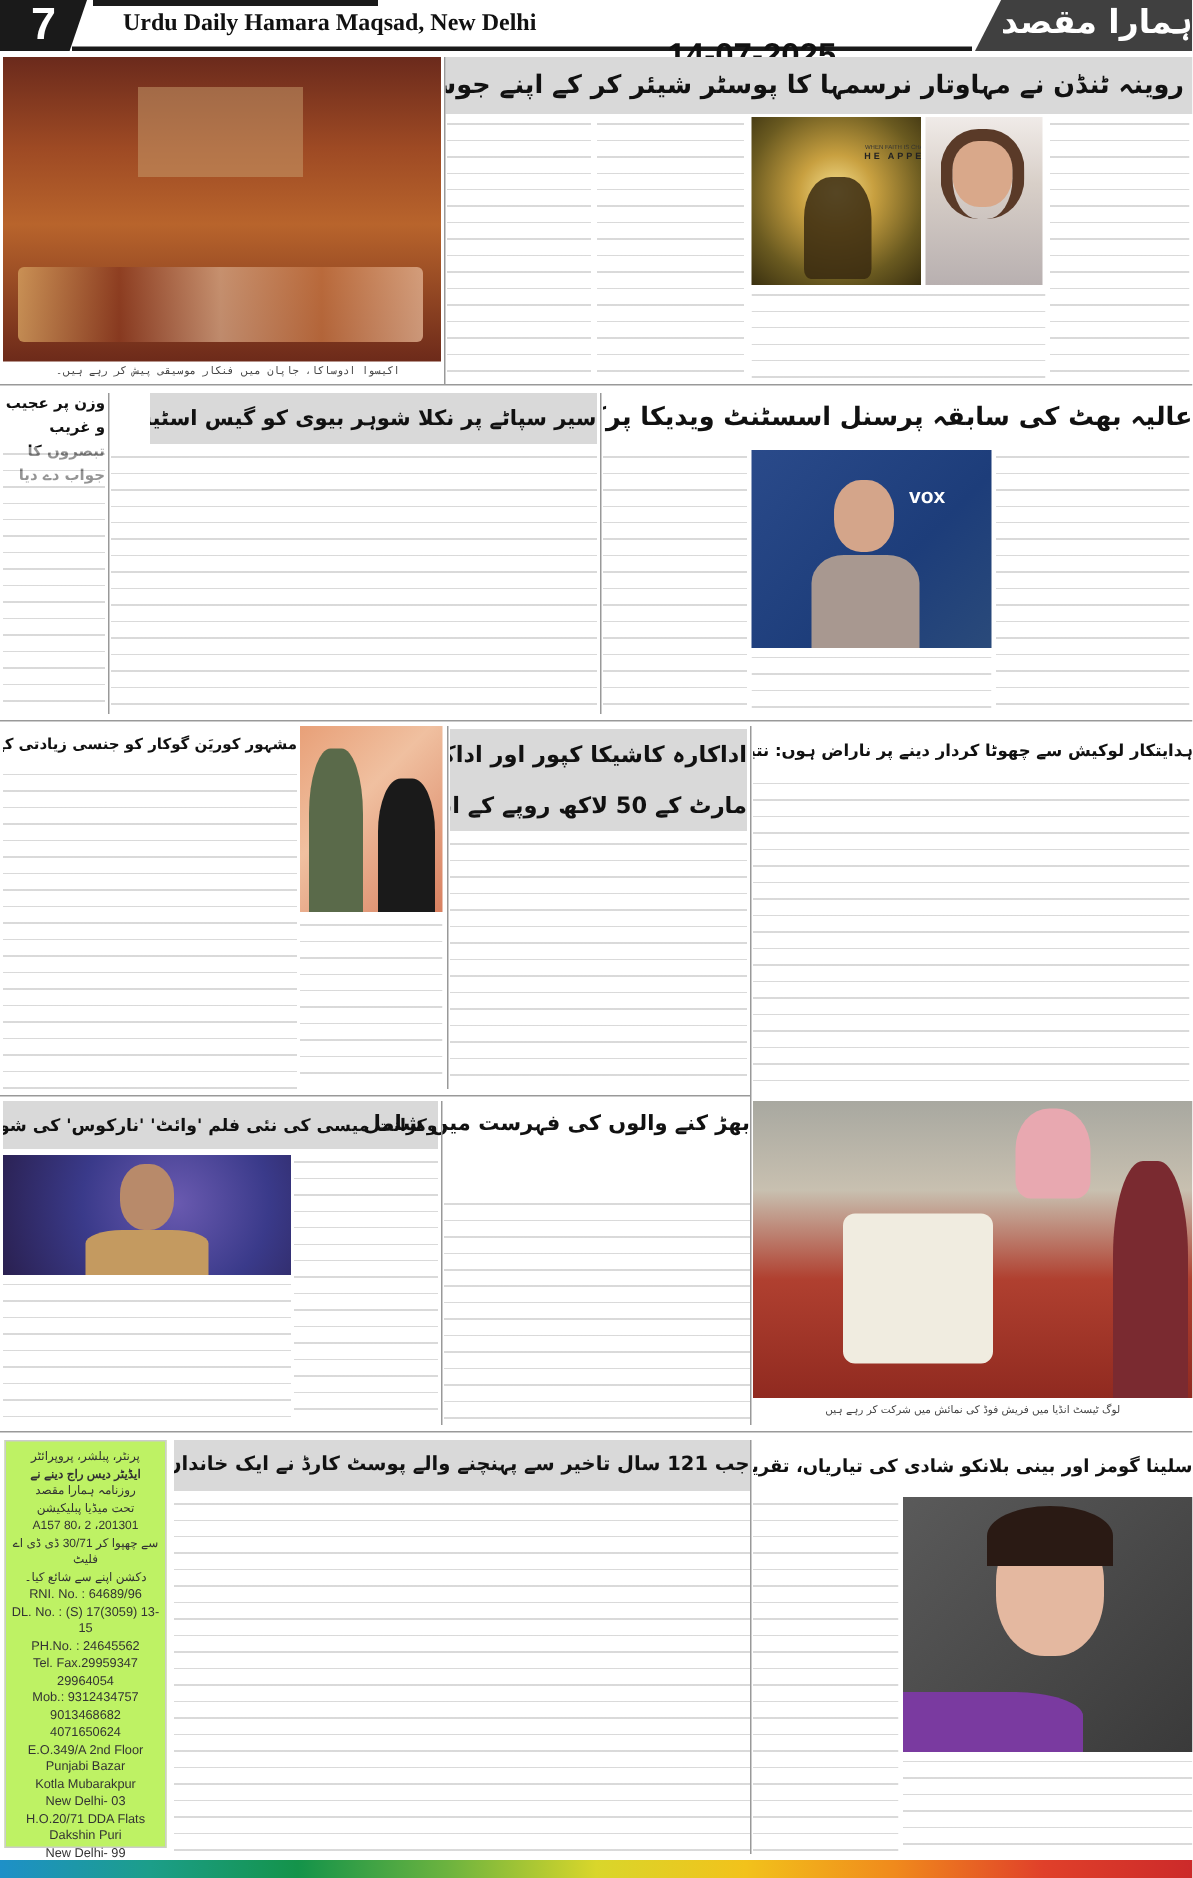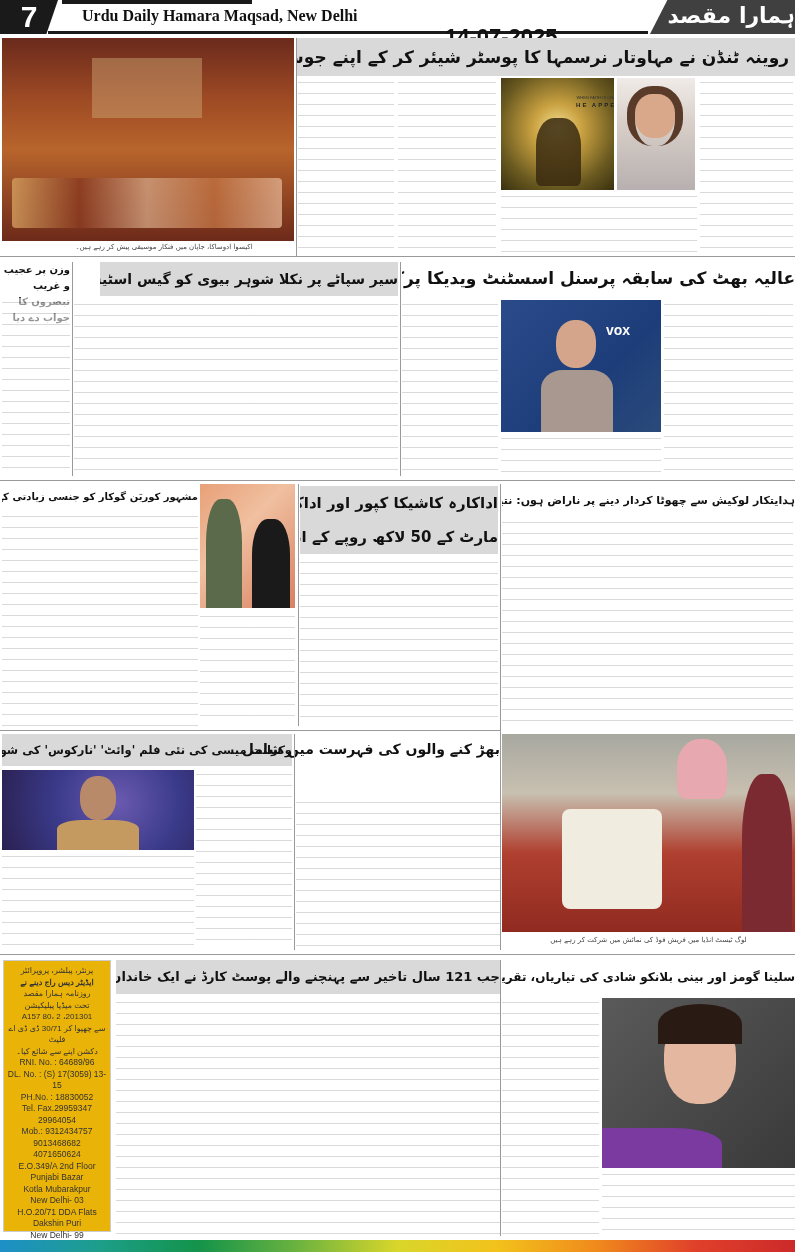--- a/index.html
+++ b/index.html
@@ -14,39 +14,39 @@
   
   .photo { background:#777; overflow:hidden;padding-left:48px; }
   .headline { font-family: "DejaVu Sans", sans-serif; font-weight:bold; color:#111; direction:rtl; text-align:center; }
   .hl-box { background:#d9d9d9; }
   .body-text { font-size:7px; line-height:11px; color:#333; direction:rtl; text-align:justify; overflow:hidden; }
   .caption { font-size:7px; color:#444; direction:rtl; text-align:center; }
   .rule-v { background:#999; width:1px; }
   .rule-h { background:#999; height:1px; }
   .lines { width:100%; height:100%; background: repeating-linear-gradient(to bottom, #fff 0, #fff 4px, #bbb 4px, #bbb 5px, #fff 5px, #fff 11px); opacity:.55; }
   
-  .imprint { left:3px; top:960px; width:108px; height:272px; background:#eab308; border:1px solid #ccc; font: 8.5px "Liberation Sans", sans-serif; color:#333; text-align:center; line-height:11.5px; padding-top:4px; }
+  .imprint { left:3px; top:960px; width:108px; height:272px; background:#bef264; border:1px solid #ccc; font: 8.5px "Liberation Sans", sans-serif; color:#333; text-align:center; line-height:11.5px; padding-top:4px; }
   .imprint .urdu { font-size:8px; direction:rtl; }
   .rainbow { left:0; top:1240px; width:795px; height:12px; background: linear-gradient(to right, #1e90c8, #1c9e8a, #14934a, #6cb33f, #d9d62b, #f2c21b, #f08a1c, #e0402a, #cc2a2a); }
 </style>
 </head>
 <body>
 
 <div class="abs pgnum">7</div>
 <div class="abs mast-bar-top"></div>
 <div class="abs mast-bar-bot"></div>
 <div class="abs mast-title">Urdu Daily Hamara Maqsad, New Delhi</div>
 <div class="abs mast-date">14-07-2025</div>
 <div class="abs logo"><span>ہمارا مقصد</span></div>
 
 <div class="abs photo" style="left:2px;top:38px;width:292px;height:203px;background:linear-gradient(180deg,#6b2a1c 0%,#9e4a24 30%,#b8642c 55%,#6d2a1a 100%);">
   <div class="abs" style="left:10px;top:140px;width:270px;height:50px;background:linear-gradient(90deg,#d4a060,#8a3a20,#d0a080,#c07040,#e0b090);opacity:.8;border-radius:4px;"></div>
   <div class="abs" style="left:90px;top:20px;width:110px;height:60px;background:#c9a070;opacity:.5;"></div>
 </div>
-<div class="abs caption" style="left:18px;top:243px;width:292px;">اکیسوا ادوساکا، جاپان میں فنکار موسیقی پیش کر رہے ہیں۔</div>
+<div class="abs caption" style="left:6px;top:243px;width:292px;font-family:Liberation Mono, monospace;">اکیسوا ادوساکا، جاپان میں فنکار موسیقی پیش کر رہے ہیں۔</div>
 
 <div class="abs hl-box" style="left:297px;top:38px;width:498px;height:38px;">
   <div class="headline" style="font-size:17px;line-height:38px;padding-right:6px;white-space:nowrap;overflow:hidden;">روینہ ٹنڈن نے مہاوتار نرسمہا کا پوسٹر شیئر کر کے اپنے جوش کا اظہار کیا! جانئے اس نے کیا کہا</div>
 </div>
 <div class="abs photo" style="left:501px;top:78px;width:113px;height:112px;background:radial-gradient(circle at 50% 45%,#f5e090 0%,#c8a040 30%,#6a5a20 70%,#3a3010 100%);">
   <div class="abs" style="top:17px;width:100%;text-align:center;font-size:4px;color:#333;font-family:'Liberation Sans',sans-serif;">WHEN FAITH IS CHALLENGED</div>
   <div class="abs" style="top:24px;width:100%;text-align:center;font-size:6px;color:#222;font-weight:bold;letter-spacing:2px;font-family:'Liberation Sans',sans-serif;">HE APPEARS</div>
   <div class="abs" style="left:35px;top:40px;width:45px;height:68px;background:#3a2a10;border-radius:40% 40% 10% 10%;opacity:.85;"></div>
 </div>
 <div class="abs photo" style="left:617px;top:78px;width:78px;height:112px;background:linear-gradient(180deg,#f0ebe8 0%,#d8cfc8 40%,#b8b0b0 100%);">
@@ -164,21 +164,21 @@
 <div class="abs imprint">
   <div class="urdu">پرنٹر، پبلشر، پروپرائٹر</div>
   <div class="urdu" style="font-weight:bold;">ایڈیٹر دیس راج دینے نے</div>
   <div class="urdu">روزنامہ ہمارا مقصد</div>
   <div class="urdu">تحت میڈیا پبلیکیشن</div>
   <div class="urdu">201301، 2 ،80 A157</div>
   <div class="urdu">سے چھپوا کر 30/71 ڈی ڈی اے فلیٹ</div>
   <div class="urdu">دکشن اپنے سے شائع کیا۔</div>
   <div>RNI. No. : 64689/96</div>
   <div>DL. No. : (S) 17(3059) 13-15</div>
-  <div>PH.No. : 18830052</div>
+  <div>PH.No. : 24645562</div>
   <div>Tel. Fax.29959347</div>
   <div>29964054</div>
   <div>Mob.: 9312434757</div>
   <div>9013468682</div>
   <div>4071650624</div>
   <div>E.O.349/A 2nd Floor</div>
   <div>Punjabi Bazar</div>
   <div>Kotla Mubarakpur</div>
   <div>New Delhi- 03</div>
   <div>H.O.20/71 DDA Flats</div>

